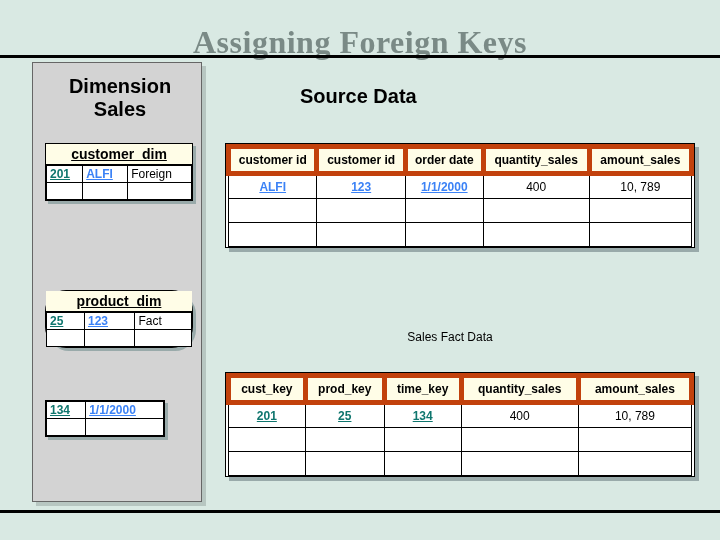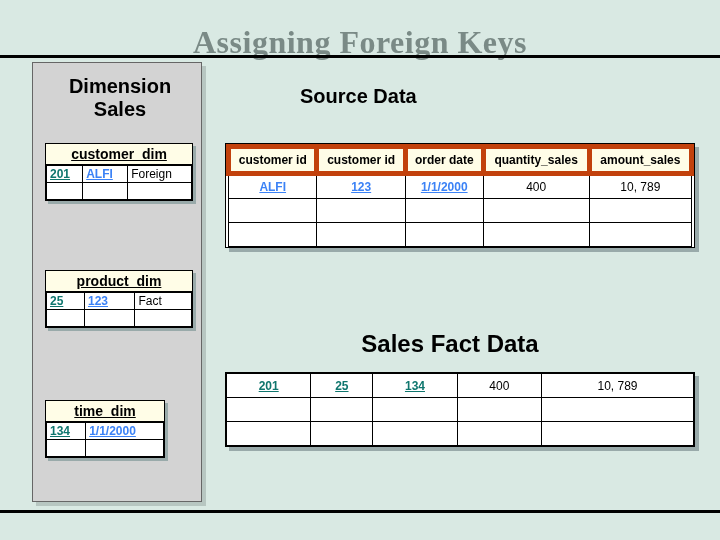--- a/index.html
+++ b/index.html
@@ -59,22 +59,22 @@
     font-family: Arial, sans-serif;
     font-size: 20px;
     font-weight: bold;
     text-align: left;
   }
   .fact-head {
     position: absolute;
     left: 300px; top: 330px;
     width: 300px;
     font-family: Arial, sans-serif;
-    font-size: 24px;
-    font-weight: bold;
+    font-size: 12px;
+    font-weight: normal;
     text-align: center;
   }
 
   
   .mini {
     position: absolute;
     width: 148px;
     background: #fff;
     box-shadow: 3px 3px 0 #9aa;
     border: 1px solid #000;
@@ -88,21 +88,21 @@
     padding: 2px;
     text-decoration: underline;
     border-bottom: 1px solid #000;
   }
   .mini table { width: 100%; border-collapse: collapse; font-family: Arial, sans-serif; font-size: 12px; }
   .mini td { border: 1px solid #000; padding: 1px 3px; text-align: left; height: 17px; background:#fff; }
   .green { color: #3b82f6; font-weight: bold; text-decoration: underline; }
   .alert { color: #0f766e; font-weight: bold; text-decoration: underline; }
 
   .cust { left: 45px; top: 143px; }
-  .prod { left: 45px; top: 270px; }
+  .prod { left: 45px; top: 290px; border-radius: 21px; }
   .timed { left: 45px; top: 400px; width: 120px; }
 
   
   .wide {
     position: absolute;
     left: 225px; width: 470px;
     border: 1px solid #000;
     box-shadow: 4px 4px 0 #9aa;
     background: #fff;
   }
@@ -167,21 +167,20 @@
       <tr>
             <td></td>
             <td></td>
             <td></td>
           </tr>
     </tbody>
       </table>
   </div>
 
   <div class="mini timed">
-    <div class="cap">time_dim</div>
     <table>
       <tbody>
           <tr>
         <td class="alert">134</td>
         <td class="green">1/1/2000</td>
       </tr>
       <tr>
             <td></td>
             <td></td>
           </tr>
@@ -220,20 +219,27 @@
             <td></td>
             <td></td>
           </tr>
     </tbody>
       </table>
   </div>
 
   <div class="wide fact">
     <table>
       <tbody>
+          <tr>
+        <th>cust_key</th>
+        <th>prod_key</th>
+        <th>time_key</th>
+        <th>quantity_sales</th>
+        <th>amount_sales</th>
+      </tr>
       <tr>
         <td class="alert">201</td>
         <td class="alert">25</td>
         <td class="alert">134</td>
         <td>400</td>
         <td>10, 789</td>
       </tr>
       <tr class="blank">
             <td></td>
             <td></td>

